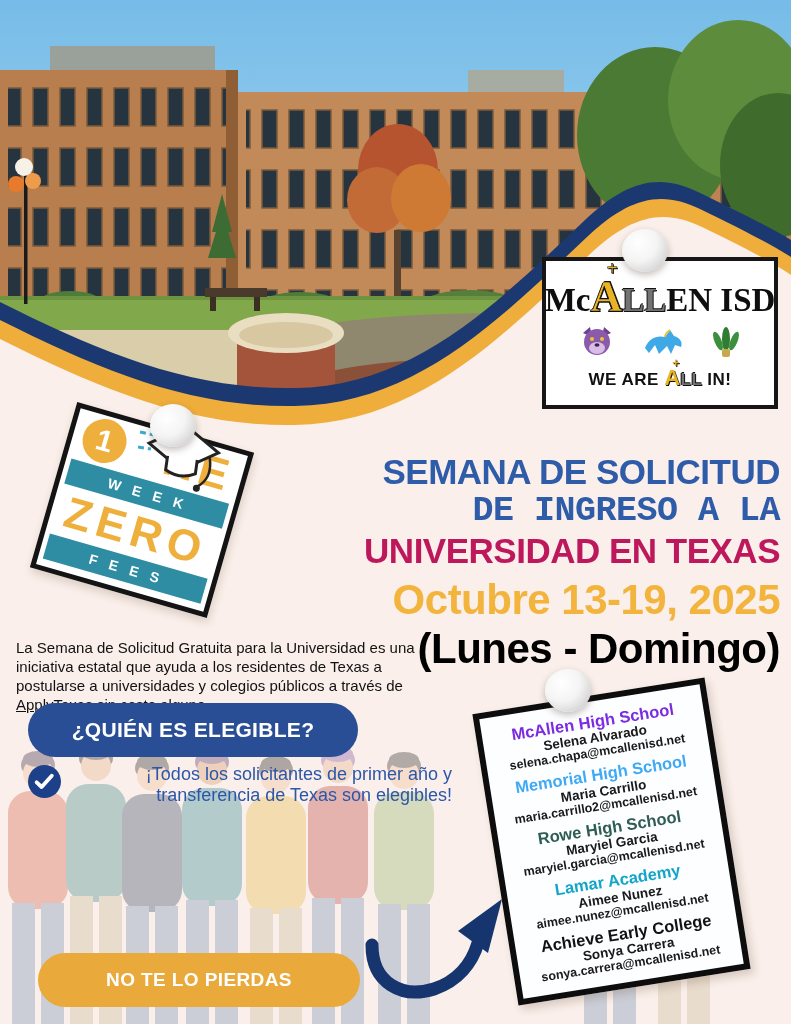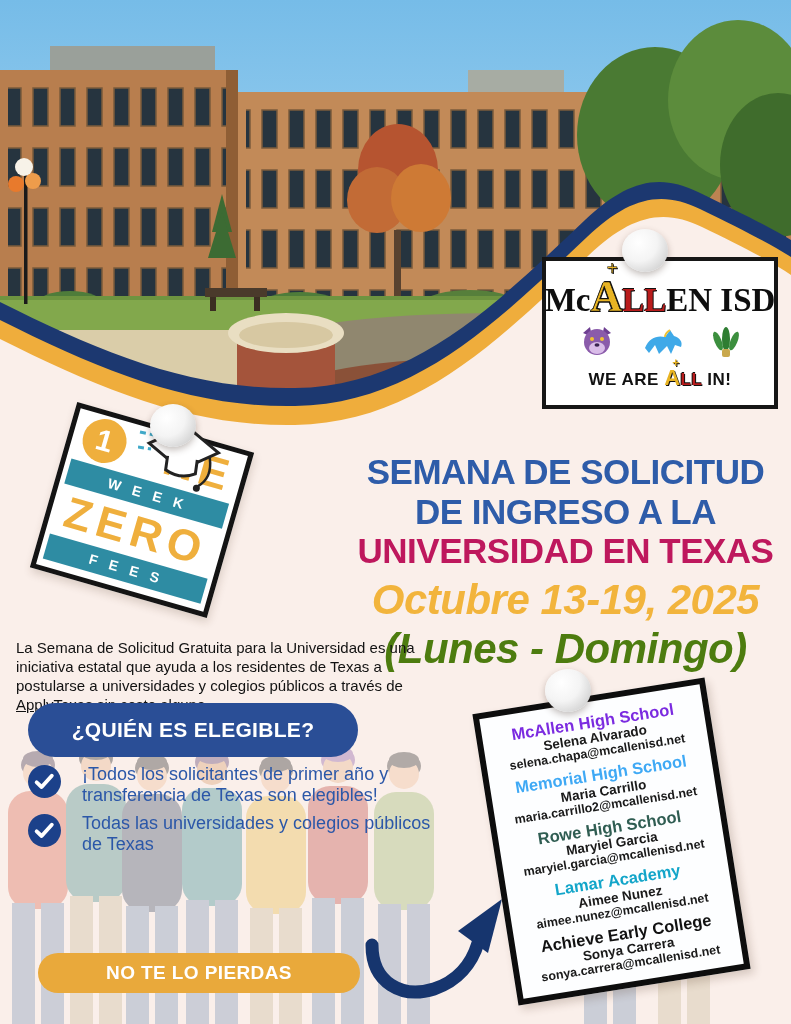--- a/index.html
+++ b/index.html
@@ -46,50 +46,50 @@
 
   
   #logo-box{
     left:542px;top:257px;width:236px;height:152px;z-index:20;
     background:#fff;border:4px solid #161616;box-sizing:border-box;
     display:flex;flex-direction:column;align-items:center;justify-content:center;gap:6px;
   }
   .logo-name{font-family:"Liberation Serif","DejaVu Serif",serif;font-weight:700;font-size:33px;color:#0e0e0e;line-height:1;white-space:nowrap;}
   .logo-a{position:relative;color:#E8B424;font-size:44px;font-weight:700;text-shadow:1px 1px 0 #111,-1px 1px 0 #111,1px -1px 0 #111;-webkit-text-stroke:.5px #111;}
   .logo-a .plus{position:absolute;top:-14px;left:16px;font-size:20px;color:#E8B424;text-shadow:1px 1px 0 #111;}
-  .gold-out{color:#b91c1c;text-shadow:1px 1px 0 #111,-1px 0 0 #111,0 -1px 0 #111;}
+  .gold-out{color:#737373;text-shadow:1px 1px 0 #111,-1px 0 0 #111,0 -1px 0 #111;}
   .mascots{display:flex;gap:26px;align-items:center;height:34px;}
   .logo-tag{font-weight:700;font-size:17px;color:#111;letter-spacing:.5px;white-space:nowrap;}
   .logo-tag .tag-a{position:relative;color:#E8B424;font-size:22px;text-shadow:1px 1px 0 #111;}
   .logo-tag .tag-a .plus{position:absolute;top:-9px;left:8px;font-size:12px;color:#E8B424;}
 
   
-  #headline{left:342px;top:452px;width:447px;text-align:center;z-index:10;}
+  #headline{left:333px;top:452px;width:447px;text-align:right;z-index:10;}
   .headline-line{display:block;font-weight:700;font-size:35px;line-height:1.13;color:#2E5CA9;letter-spacing:-.5px;}
-  .date-line{display:block;font-weight:700;font-style:italic;font-size:42px;line-height:1.18;color:#F2B43C;letter-spacing:-.5px;margin-top:4px;}
+  .date-line{display:block;font-weight:700;font-size:42px;line-height:1.18;color:#F2B43C;letter-spacing:-.5px;margin-top:4px;}
   .days-line{margin-top:0;}
 
   
   #intro{left:16px;top:624px;width:404px;font-size:15px;line-height:1.26;color:#121212;z-index:10;}
   .u-link{text-decoration:underline;}
 
   
   #elig-pill{
     left:28px;top:703px;width:330px;height:54px;border-radius:27px;z-index:10;
     background:#2A4E96;display:flex;align-items:center;justify-content:center;
     color:#fff;font-weight:700;font-size:21px;letter-spacing:.3px;
   }
   #checklist{left:28px;top:764px;width:424px;z-index:10;list-style:none;margin:0;padding:0;}
-  #checklist li{display:flex;gap:21px;margin-bottom:7px;}
+  #checklist li{display:flex;gap:21px;margin-bottom:7px;text-align:right;}
   .check{width:33px;height:33px;flex:0 0 33px;margin-top:1px;}
   .item-text{font-size:18px;line-height:1.17;color:#2B57A8;}
 
   
   #cta{
-    left:38px;top:953px;width:322px;height:40px;border-radius:27px;z-index:10;
+    left:38px;top:953px;width:322px;height:54px;border-radius:27px;z-index:10;
     background:#E9A93B;display:flex;flex-direction:column;align-items:center;justify-content:center;
     color:#fff;font-weight:700;font-size:19px;line-height:1.25;letter-spacing:.4px;
   }
   #cta .cta-link{text-decoration:underline;}
 
   
   #arrow{left:350px;top:885px;z-index:15;}
 
   
   #contact-card{
@@ -254,47 +254,40 @@
     <span>IN!</span>
   </div>
 </div>
 
 <div class="pin abs" style="left:150px;top:404px;"></div>
 <div class="pin abs" style="left:622px;top:229px;"></div>
 <div class="pin abs" style="left:545px;top:669px;"></div>
 
 <div id="headline" class="abs">
   <span class="headline-line" style="color: rgb(46, 92, 169);">SEMANA DE SOLICITUD</span>
-  <span class="headline-line" style="color: rgb(46, 92, 169);">DE INGRESO A LA</span>
+  <span class="headline-line" style="color: rgb(46, 92, 169); font-family: Liberation Mono, monospace;">DE INGRESO A LA</span>
   <span class="headline-line" style="color: #be185d;">UNIVERSIDAD EN TEXAS</span>
   <span class="date-line" style="color: rgb(242, 180, 60);">Octubre 13-19, 2025</span>
-  <span class="date-line days-line" style="color: #4d7c0f;">(Lunes - Domingo)</span>
+  <span class="date-line days-line" style="color: #000000;">(Lunes - Domingo)</span>
 </div>
 
 <p id="intro" class="abs"><span>La Semana de Solicitud Gratuita para la Universidad es una iniciativa estatal que ayuda a los residentes de Texas a postularse a universidades y colegios públicos a través de </span><span class="u-link">ApplyTexas</span><span> sin costo alguno.</span></p>
 
 <div id="elig-pill" class="abs" style="background-color: rgb(42, 78, 150); text-align: right;">
   <span>¿QUIÉN ES ELEGIBLE?</span>
 </div>
 
 <ul id="checklist" class="abs">
   <li>
     <span class="check"><svg width="33" height="33" viewBox="0 0 24 24">
           <circle cx="12" cy="12" r="12" fill="#1C418A"></circle>
           <path d="M6.3,12.6 l3.6,3.4 l7.4,-8.2" stroke="#fff" stroke-width="2.8" fill="none" stroke-linecap="round" stroke-linejoin="round"></path>
         </svg></span>
     <span class="item-text"><span>¡Todos los solicitantes de primer año y transferencia de Texas son elegibles!</span><span class="u-link"></span></span>
   </li>
-  <li>
-    <span class="check"><svg width="33" height="33" viewBox="0 0 24 24">
-          <circle cx="12" cy="12" r="12" fill="#1C418A"></circle>
-          <path d="M6.3,12.6 l3.6,3.4 l7.4,-8.2" stroke="#fff" stroke-width="2.8" fill="none" stroke-linecap="round" stroke-linejoin="round"></path>
-        </svg></span>
-    <span class="item-text"><span>Todas las universidades y colegios públicos de Texas</span><span class="u-link"></span></span>
-  </li>
 </ul>
 
 <div id="cta" class="abs" style="background-color: rgb(233, 169, 59);">
   <span>NO TE LO PIERDAS</span>
 </div>
 
 <svg id="arrow" class="abs" width="170" height="135" viewBox="0 0 170 135">
   <path d="M22,60 C22,98 52,114 84,104 C108,96 122,78 128,58" fill="none" stroke="#16356E" stroke-width="13" stroke-linecap="round"></path>
   <polygon points="108,46 152,14 138,68" fill="#16356E"></polygon>
 </svg>

